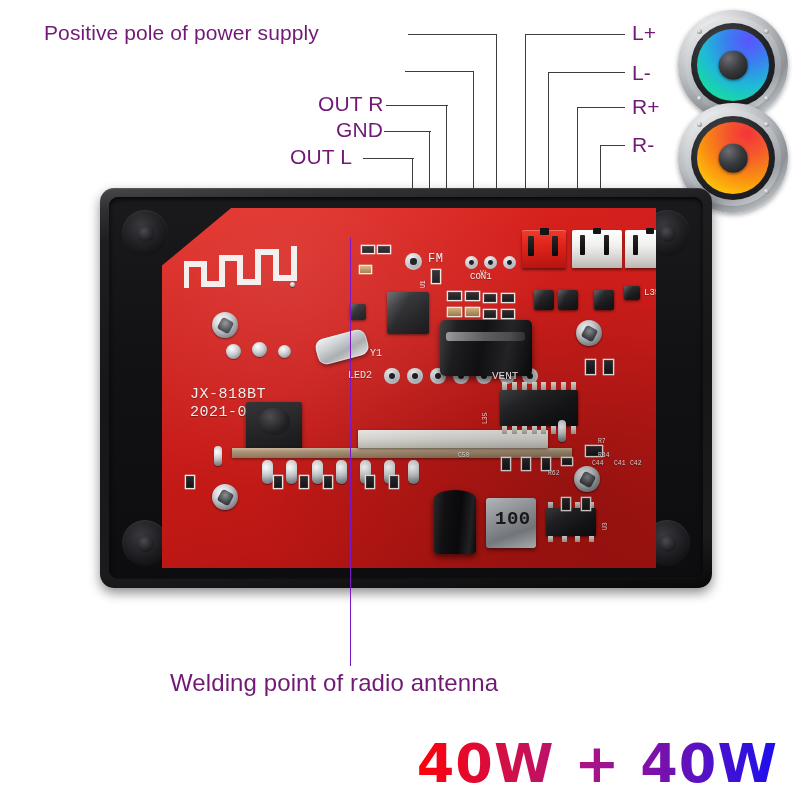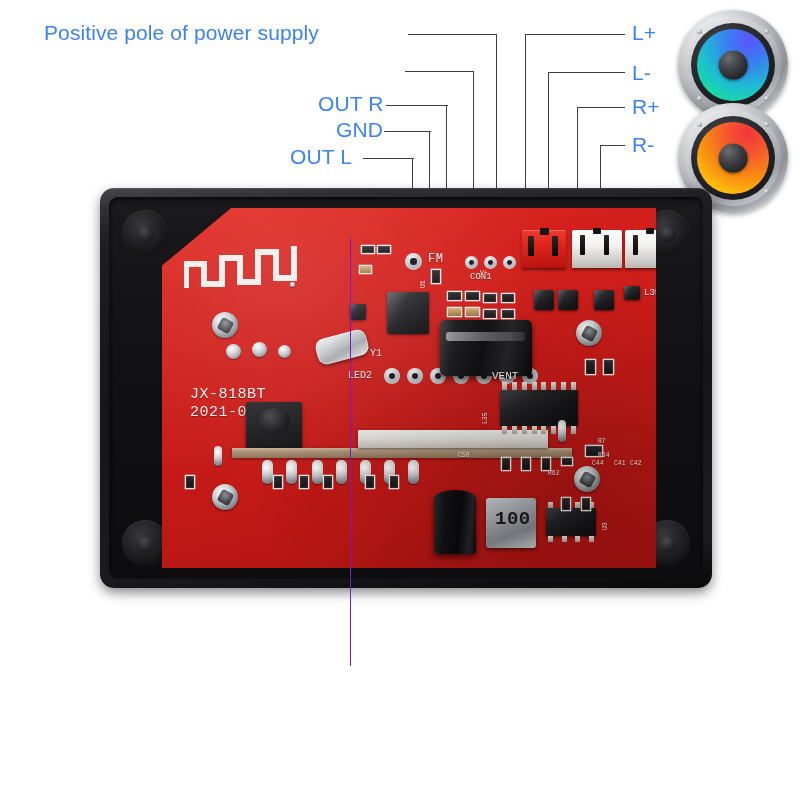--- a/index.html
+++ b/index.html
@@ -13,21 +13,21 @@
     font-family: "Liberation Sans", sans-serif;
     -webkit-font-smoothing: antialiased;
   }
   #stage { position: absolute; inset: 0; }
 
   
   .anno {
     position: absolute;
     font-family: "Liberation Sans", sans-serif;
     font-size: 21px;
-    color: #3b82f6;
+    color: #701a75;
     white-space: nowrap;
     line-height: 1;
     letter-spacing: .1px;
   }
   .anno.red { color: #fb0407; }
 
   .lead {
     position: absolute;
     background: #3d3d3d;
   }
@@ -512,15 +512,17 @@
       <div class="silk tiny" style="left:430px; top:252px;">C44</div>
       <div class="silk tiny" style="left:452px; top:252px;">C41</div>
       <div class="silk tiny" style="left:468px; top:252px;">C42</div>
       <div class="silk tiny" style="left:436px; top:230px;">R7</div>
       <div class="silk tiny" style="left:436px; top:244px;">R34</div>
       <div class="silk tiny" style="left:318px; top:62px;">V+</div>
     </div>
   </div>
 
   <div class="lead v violet" style="left:350px; top:238px; height:428px;"></div>
-
+  <div class="anno" style="left:170px; top:671px; font-size:24px;">Welding point of radio antenna</div>
+
+  <div id="watt" style="right:22px; bottom:14px;">40W + 40W</div>
 
 </div>
 
 </body></html>

